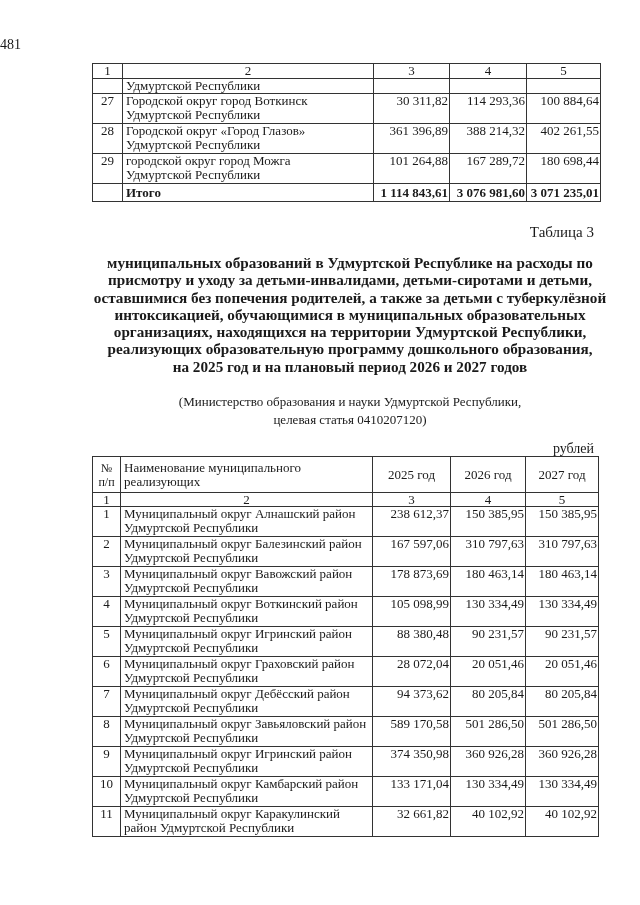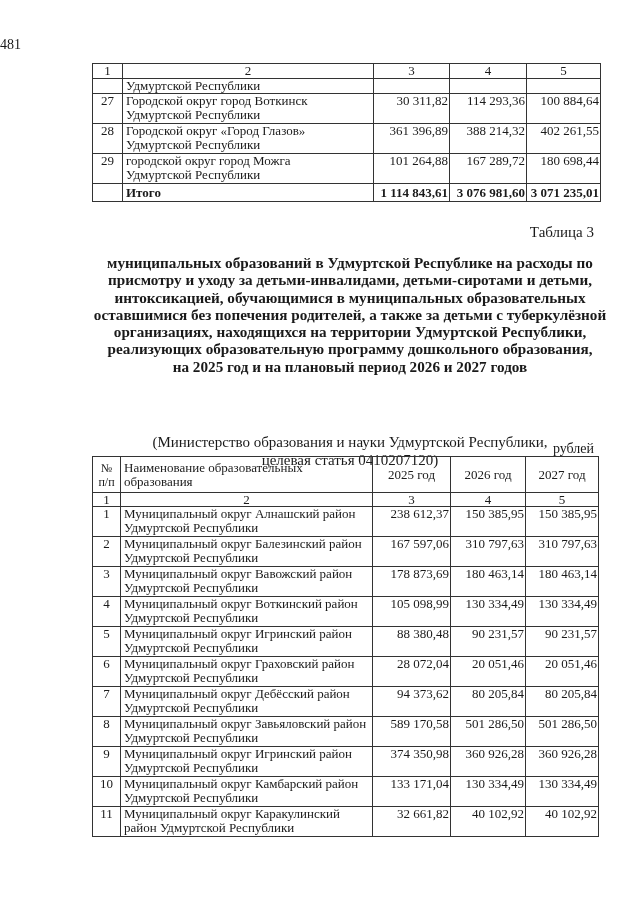--- a/index.html
+++ b/index.html
@@ -25,21 +25,21 @@
     #top-table tr.row td { height: 29px; }
     #top-table tr.cont td { height: 14px; }
     #top-table tr.total td { height: 17px; vertical-align: middle; }
     .table-label { position: absolute; top: 224px; right: 46px; font-size: 15px; }
     .title {
       position: absolute; top: 254px; left: 80px; width: 540px; text-align: center;
       font-size: 15.2px; line-height: 17.3px; font-weight: bold;
     }
     .subtitle {
       position: absolute; top: 393px; left: 80px; width: 540px; text-align: center;
-      font-size: 15px; line-height: 18px; margin-top: 40px;
+      font-size: 13px; line-height: 18px;
     }
     .units { position: absolute; top: 441px; right: 46px; font-size: 14px; }
     #main-table { left: 92px; top: 456px; width: 506px; }
     #main-table tr.head td { height: 35px; vertical-align: middle; }
     #main-table tr.idx td { height: 13px; line-height: 13px; }
     #main-table tr.row td { height: 29px; }
     .hdr-num { font-size: 12px; line-height: 14px; text-align: center; }
   </style>
 </head>
 <body>
@@ -107,22 +107,22 @@
     <td class="c-val bold">3 071 235,01</td>
   </tr>
 </tbody>
   </table>
 
 <div class="table-label">Таблица 3</div>
 
 <div class="title">
   <div>муниципальных образований в Удмуртской Республике на расходы по</div>
   <div>присмотру и уходу за детьми-инвалидами, детьми-сиротами и детьми,</div>
+  <div>оставшимися без попечения родителей, а также за детьми с туберкулёзной</div>
   <div>интоксикацией, обучающимися в муниципальных образовательных</div>
-  <div>оставшимися без попечения родителей, а также за детьми с туберкулёзной</div>
   <div>организациях, находящихся на территории Удмуртской Республики,</div>
   <div>реализующих образовательную программу дошкольного образования,</div>
   <div>на 2025 год и на плановый период 2026 и 2027 годов</div>
 </div>
 
 <div class="subtitle">
   <div>(Министерство образования и науки Удмуртской Республики,</div>
   <div>целевая статья 0410207120)</div>
 </div>
 
@@ -135,21 +135,21 @@
       <col style="width:78px">
       <col style="width:75px">
       <col style="width:73px">
   </colgroup>
   <tbody>
       <tr class="head">
     <td class="hdr-num">
           <div>№</div>
           <div>п/п</div>
         </td>
-    <td>Наименование образовательных образования</td>
+    <td>Наименование муниципального реализующих</td>
     <td class="c-center">2025 год</td>
     <td class="c-center">2026 год</td>
     <td class="c-center">2027 год</td>
   </tr>
   <tr class="idx">
     <td class="c-num">1</td>
     <td class="c-center">2</td>
     <td class="c-center">3</td>
     <td class="c-center">4</td>
     <td class="c-center">5</td>

